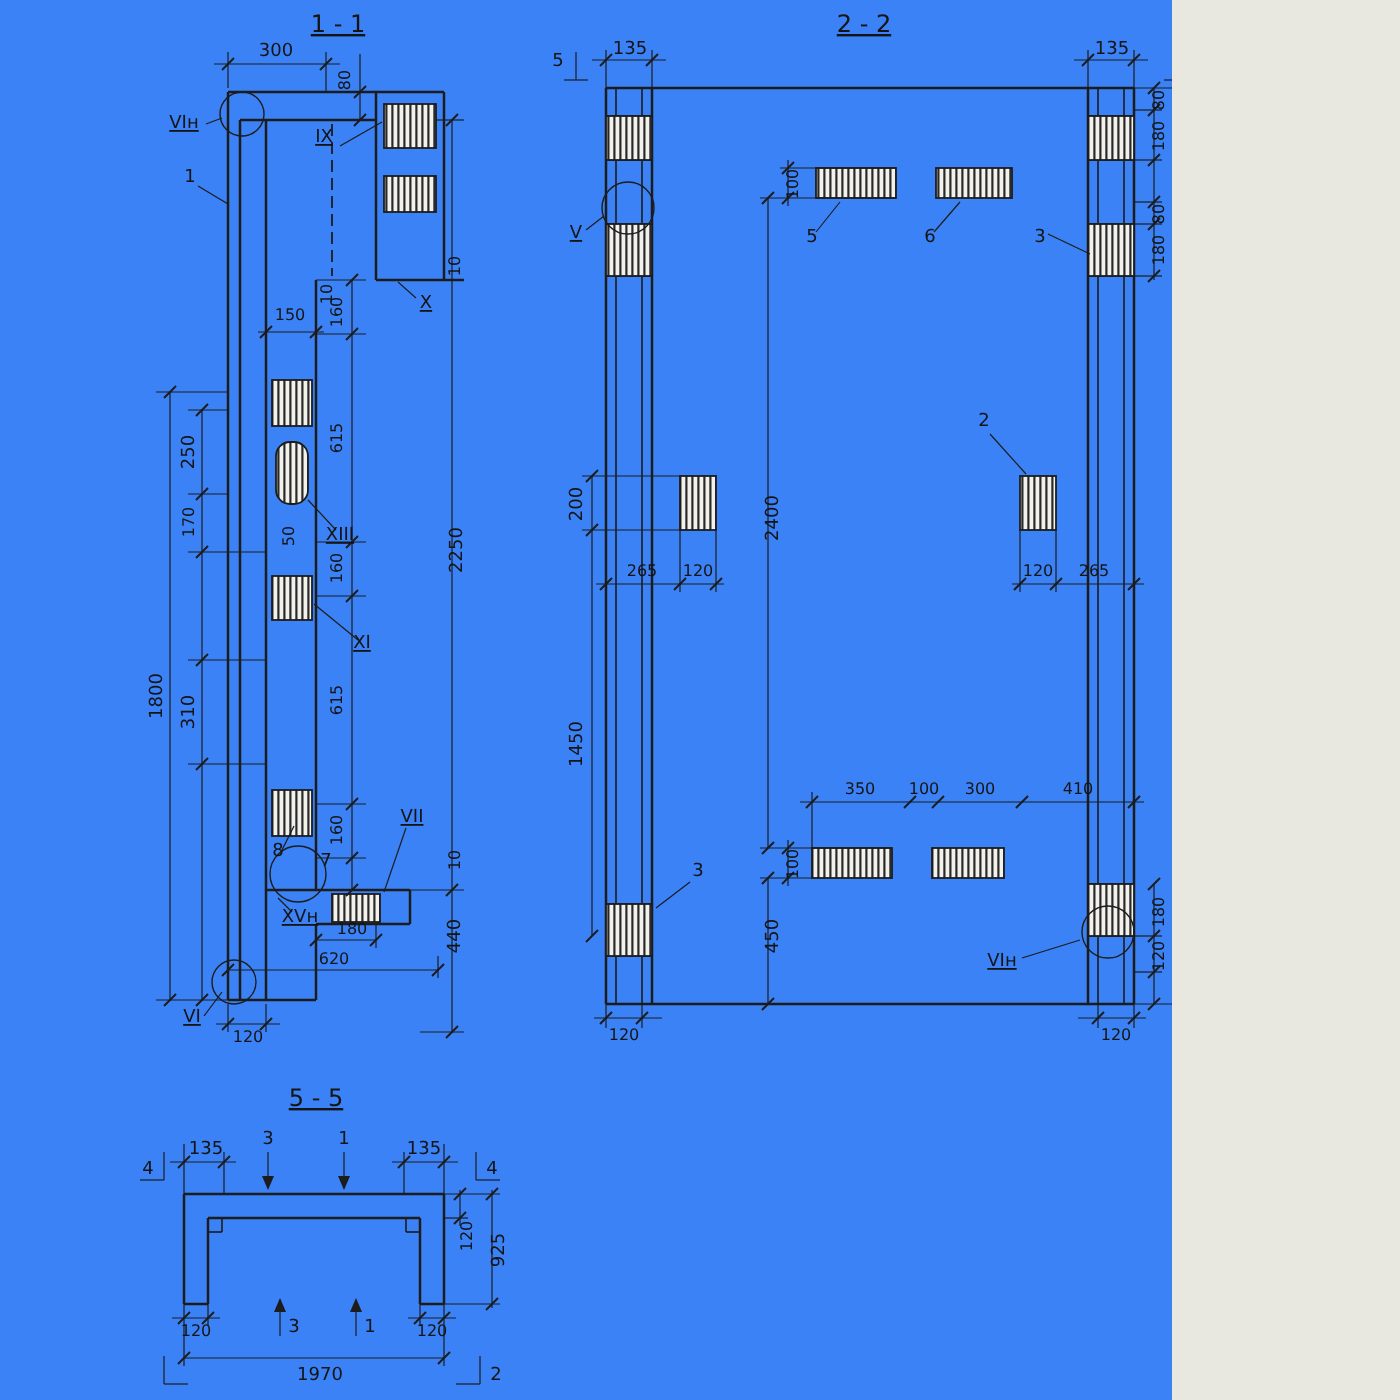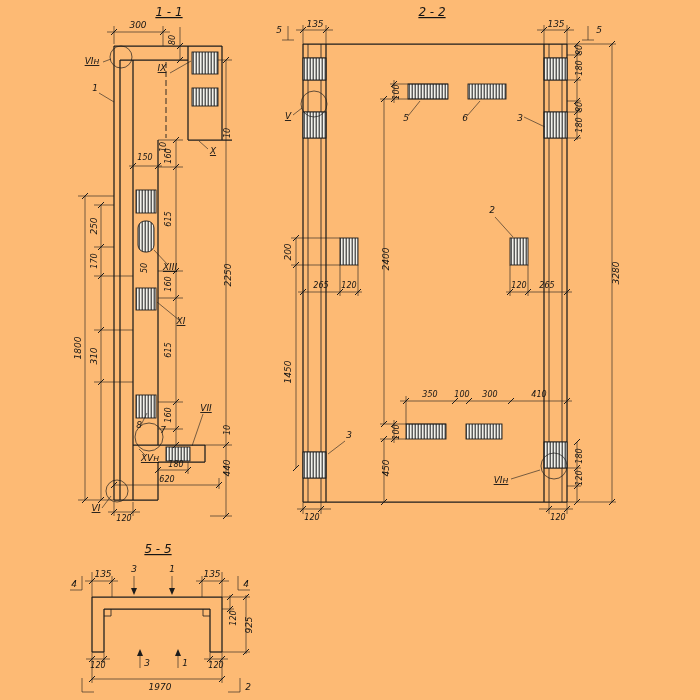--- a/index.html
+++ b/index.html
@@ -1,17 +1,17 @@
 <!DOCTYPE html>
 <html><head>
 <meta charset="utf-8">
 <style>
   html,body{margin:0;padding:0;background:#e8e7e0;}
-  .stage{width:700px;height:700px;background:#fdba74;position:relative;overflow:hidden;
-         font-family:"DejaVu Sans", sans-serif;font-style:italic;}
+  .stage{width:586px;height:700px;background:#3b82f6;position:relative;overflow:hidden;
+         font-family:"DejaVu Sans", sans-serif;}
   svg{display:block;}
   svg text{fill:#141414;font-family:"DejaVu Sans", sans-serif;}
   svg text.u{text-decoration:underline;}
 </style>
 </head>
 <body>
 
 <div class="stage">
   <svg id="drawing" width="700" height="700" viewBox="0 0 700 700">
     <defs>

